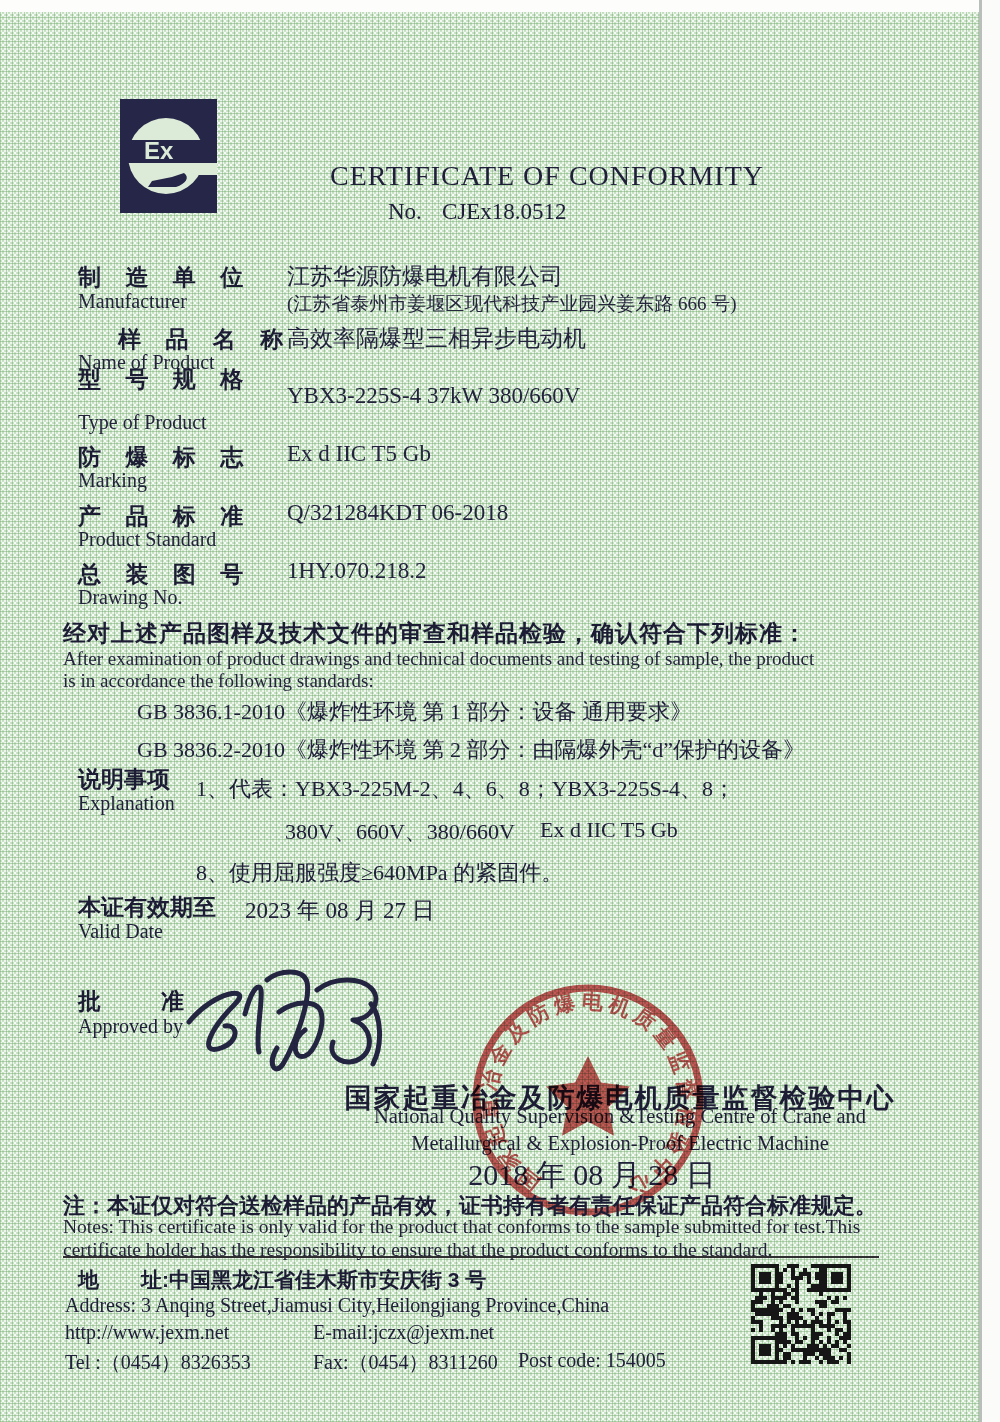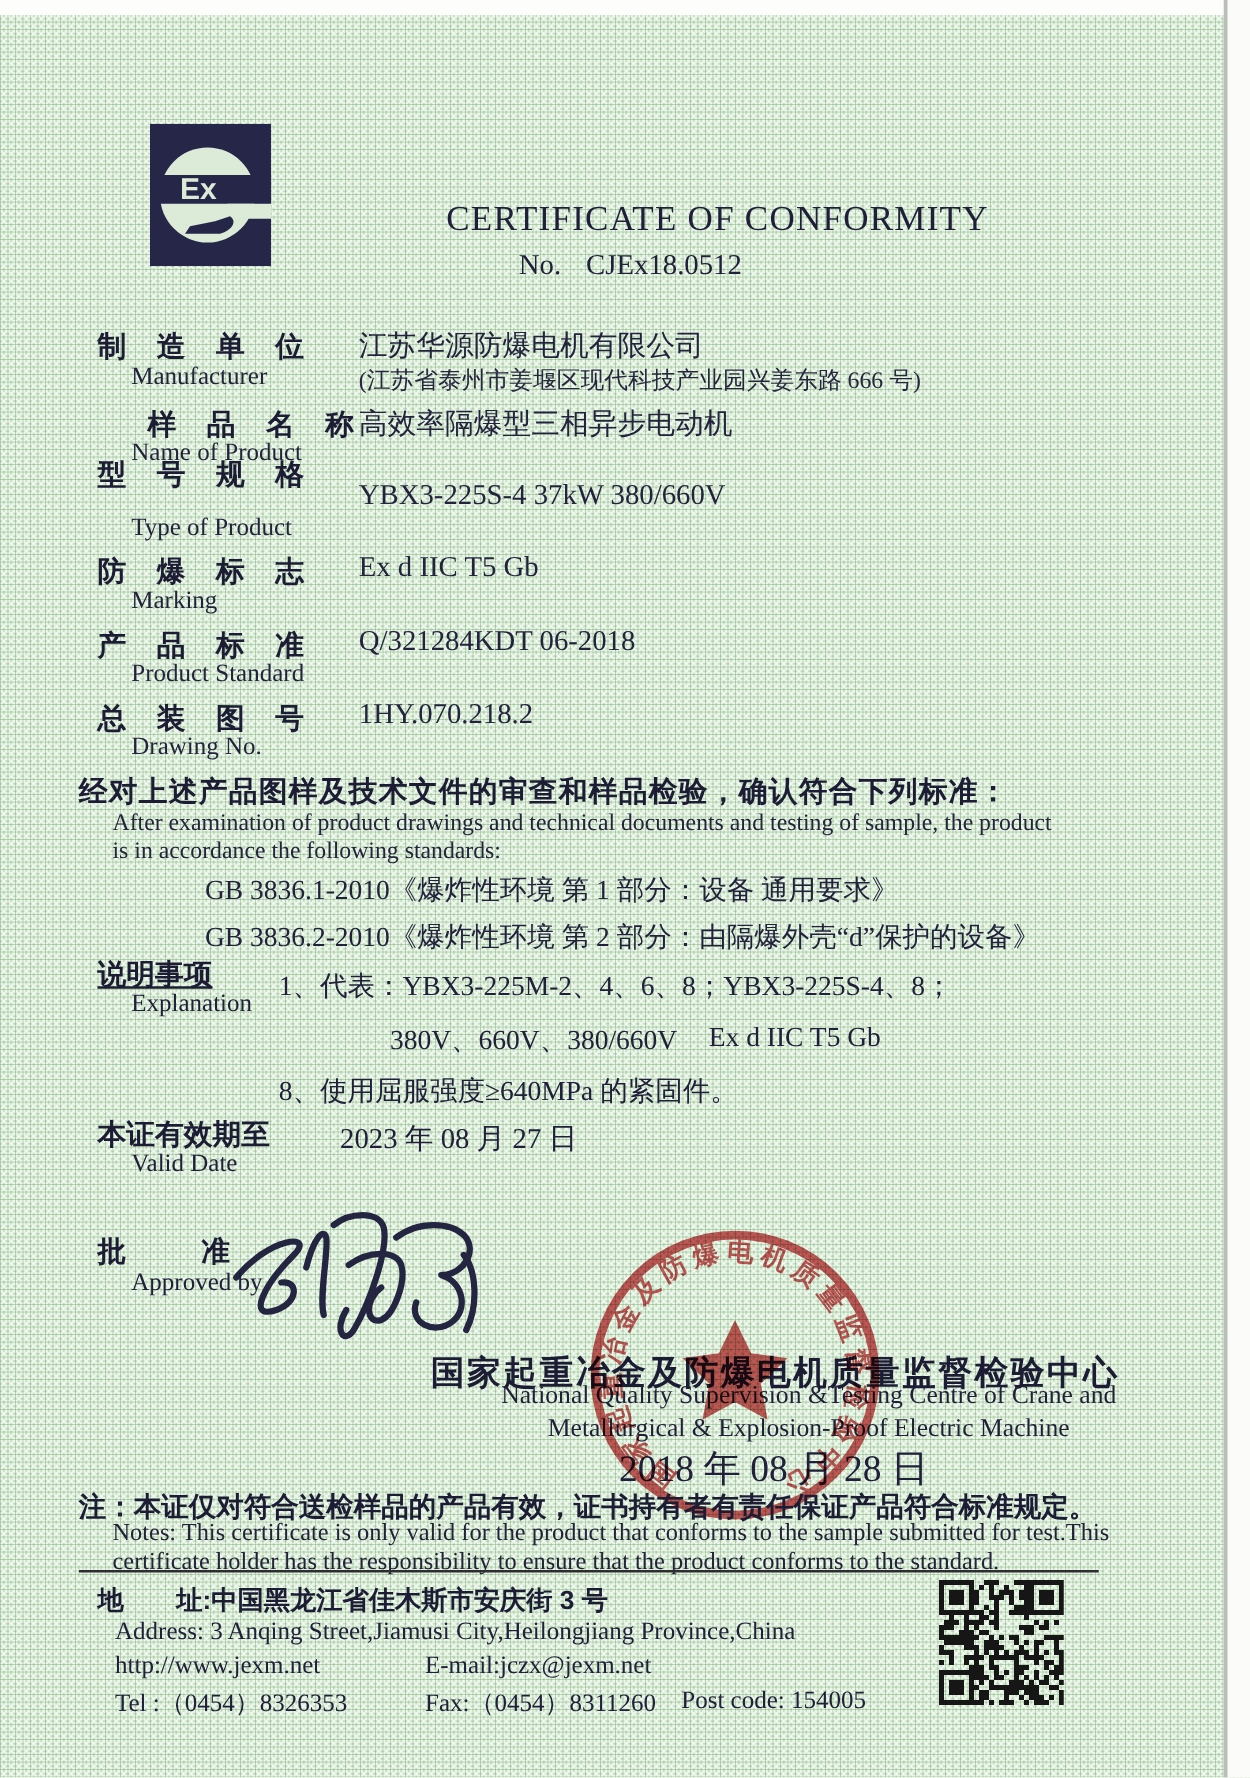--- a/index.html
+++ b/index.html
@@ -15,21 +15,21 @@
       repeating-linear-gradient(90deg, rgba(110,170,105,.45) 0 1px, transparent 1px 6px),
       repeating-linear-gradient(0deg,  rgba(160,205,155,.55) 2px 4px, transparent 4px 6px),
       repeating-linear-gradient(90deg, rgba(160,205,155,.55) 2px 4px, transparent 4px 6px);
     background-size:6px 6px;}
   .edge-top{position:absolute;left:0;top:0;width:1000px;height:12px;background:#fdfdfb;}
   .edge-right{position:absolute;right:0;top:0;width:18px;height:1422px;background:#fbfbf9;
     border-left:3px solid #b9beba;}
 
   .abs{position:absolute;white-space:nowrap;}
   .zh-b{font-family:"Liberation Sans",sans-serif;font-weight:bold;color:#1c1c34;}
-  .serif{font-family:"Liberation Serif",serif;padding-left:27px;}
+  .serif{font-family:"Liberation Serif",serif;}
 
   .title-zh{left:306px;top:84px;font-size:54px;letter-spacing:40px;color:#21213f;}
   .title-en{left:330px;top:160px;font-size:28px;letter-spacing:1px;color:#1f1f3a;}
   .no-line{left:388px;top:199px;font-size:23px;color:#20203a;}
   .no-line .num{margin-left:20px;}
 
   .flabel-zh{font-size:23px;letter-spacing:9px;}
   .flabel-en{font-size:20px;color:#23233c;}
   .fvalue{font-size:23px;color:#23233e;}
   .fvalue-sub{font-size:19px;color:#26263e;}
@@ -98,21 +98,21 @@
   <div class="abs zh-b flabel-zh" style="left:78px;top:559px;">总 装 图 号</div>
   <div class="abs serif flabel-en" style="left:78px;top:586px;">Drawing No.</div>
   <div class="abs fvalue" style="left:287px;top:558px;">1HY.070.218.2</div>
 
   <div class="abs zh-b std-zh">经对上述产品图样及技术文件的审查和样品检验，确认符合下列标准：</div>
   <div class="abs serif std-en" style="left:63px;top:648px;">After examination of product drawings and technical documents and testing of sample, the product</div>
   <div class="abs serif std-en" style="left:63px;top:670px;">is in accordance the following standards:</div>
   <div class="abs serif gb" style="top:697px;">GB 3836.1-2010《爆炸性环境 第 1 部分：设备 通用要求》</div>
   <div class="abs serif gb" style="top:735px;">GB 3836.2-2010《爆炸性环境 第 2 部分：由隔爆外壳“d”保护的设备》</div>
 
-  <div class="abs zh-b" style="left:78px;top:764px;font-size:23px;text-decoration:underline;">说明事项</div>
+  <div class="abs zh-b" style="left:78px;top:764px;font-size:23px;">说明事项</div>
   <div class="abs serif" style="left:78px;top:792px;font-size:20px;">Explanation</div>
   <div class="abs serif" style="left:196px;top:774px;font-size:22px;">1、代表：YBX3-225M-2、4、6、8；YBX3-225S-4、8；</div>
   <div class="abs serif" style="left:285px;top:817px;font-size:22px;">380V、660V、380/660V</div>
   <div class="abs serif" style="left:540px;top:817px;font-size:22px;">Ex d IIC T5 Gb</div>
   <div class="abs serif" style="left:196px;top:858px;font-size:22px;">8、使用屈服强度≥640MPa 的紧固件。</div>
 
   <div class="abs zh-b" style="left:78px;top:892px;font-size:23px;">本证有效期至</div>
   <div class="abs serif" style="left:78px;top:920px;font-size:20px;">Valid Date</div>
   <div class="abs serif" style="left:245px;top:895px;font-size:23px;">2023 年 08 月 27 日</div>
 

